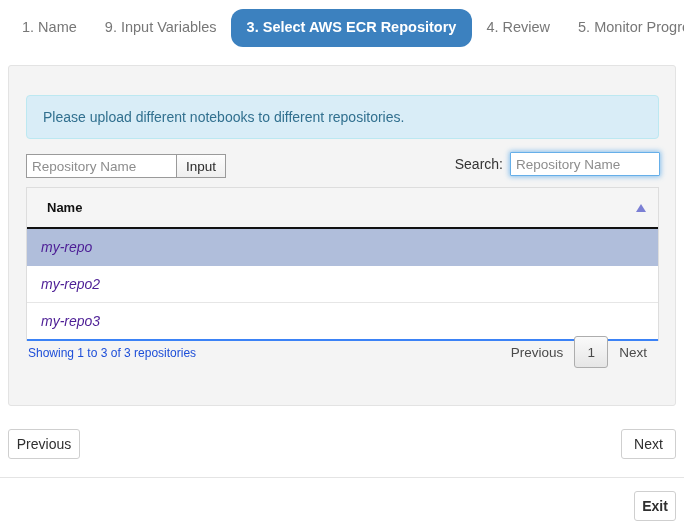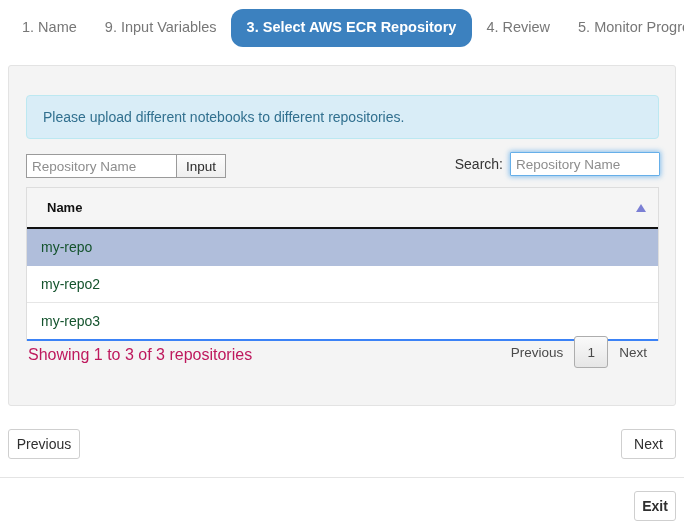--- a/index.html
+++ b/index.html
@@ -173,41 +173,42 @@
     border-left: 5px solid transparent;
     border-right: 5px solid transparent;
     border-bottom: 8px solid #7b7fd4;
   }
   .repo-row {
     height: 36px;
     display: flex;
     align-items: center;
     padding-left: 14px;
     font-size: 14px;
-    color: #14532d;
+    color: #4c1d95;
     background: #ffffff;
     border-bottom: 1px solid #e6e6e6;
     cursor: pointer;
+    font-style: italic;
   }
   .repo-row.selected {
     background: #b0bedb;
     border-bottom: 1px solid #b0bedb;
   }
   .repo-row.last {
     border-bottom: 2px solid #3b82f6;
     text-align: center;
   }
 
   
   .table-info {
     position: absolute;
     left: 19px;
     top: 280px;
-    font-size: 16px;
-    color: #be185d;
+    font-size: 12px;
+    color: #1d4ed8;
   }
   .pagination {
     position: absolute;
     right: 17px;
     top: 270px;
     display: flex;
     align-items: center;
   }
   .page-link {
     font-size: 13.5px;

